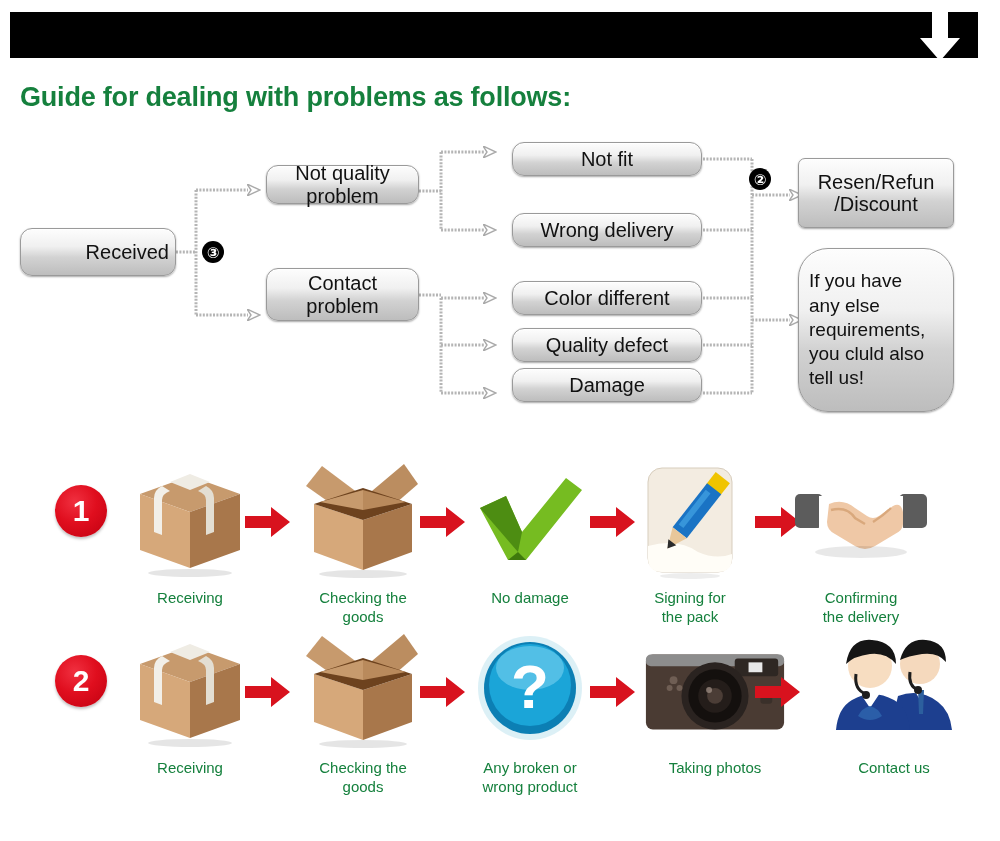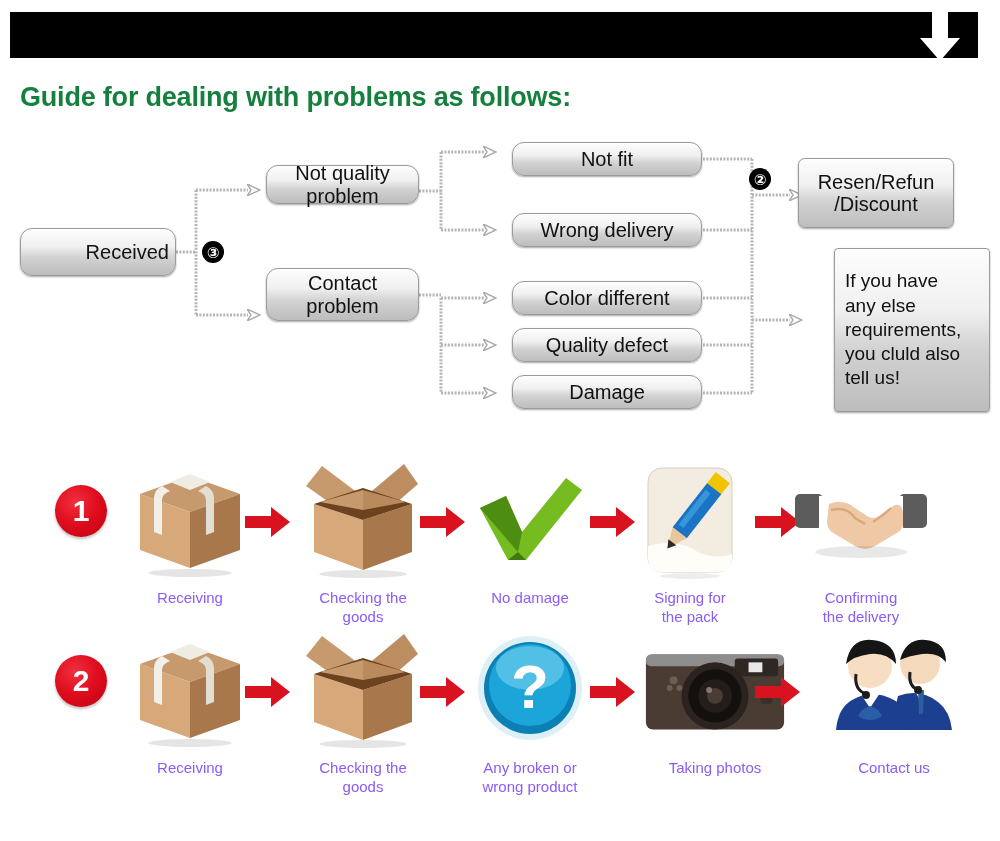--- a/index.html
+++ b/index.html
@@ -76,22 +76,21 @@
     font-size:20px;
     line-height:1.12;
     padding:0 6px;
   }
   .node.wide-radius{border-radius:7px;}
   .node.left-align{
     justify-content:flex-start;
     text-align:left;
     padding-left:10px;
     line-height:1.28;
-    border-radius:4px;
-    margin-left:36px;
+    border-radius:30px;
   }
   .node .txt{display:block;}
 
   .badge{
     position:absolute;
     width:22px;height:22px;
     border-radius:50%;
     background:#000000;
     color:#ffffff;
     font-size:15px;
@@ -123,21 +122,21 @@
   }
   .step-art{
     height:130px;
     display:flex;
     align-items:center;
     justify-content:center;
   }
   .step-label{
     margin-top:4px;
     font-size:15px;
-    color:#8b5cf6;
+    color:#15803d;
     line-height:1.25;
   }
   .red-arrow{
     position:absolute;
     width:46px;height:34px;
   }
 </style>
 </head>
 <body>
 
@@ -215,21 +214,21 @@
     <div class="node" style="left:512px; top:12px; width:190px; height:34px;">
       <span class="txt">Not fit</span>
     </div>
 
     <div class="node" style="left:512px; top:151px; width:190px; height:34px;">
       <span class="txt">Color different</span>
     </div>
     <div class="node" style="left:512px; top:198px; width:190px; height:34px;">
       <span class="txt">Quality defect</span>
     </div>
-    <div class="node" style="left:512px; top:245px; width:190px; height:34px;">
+    <div class="node" style="left:512px; top:238px; width:190px; height:34px;">
       <span class="txt">Damage</span>
     </div>
 
     <div class="badge" style="left:749px; top:38px;">②</div>
 
     <div class="node wide-radius" style="left:798px; top:28px; width:156px; height:70px;">
       <span>
         <span class="txt">Resen/Refun</span>
         <span class="txt">/Discount</span>
       </span>

